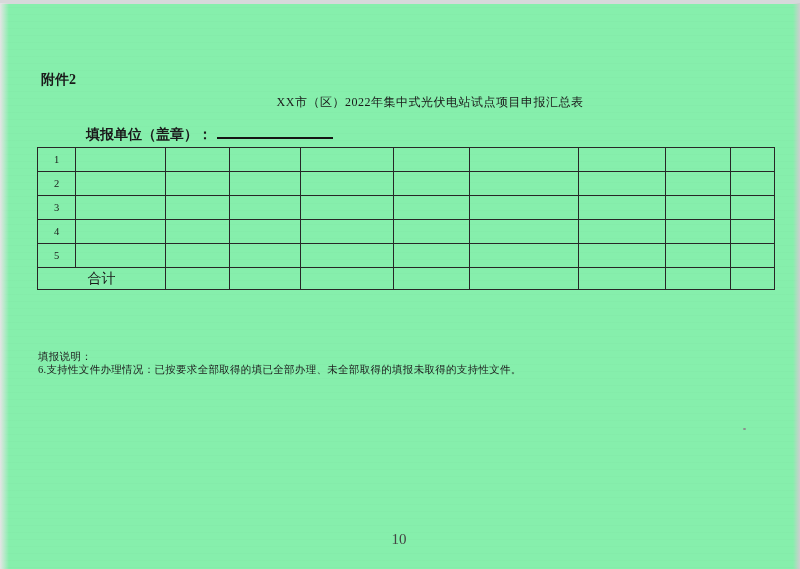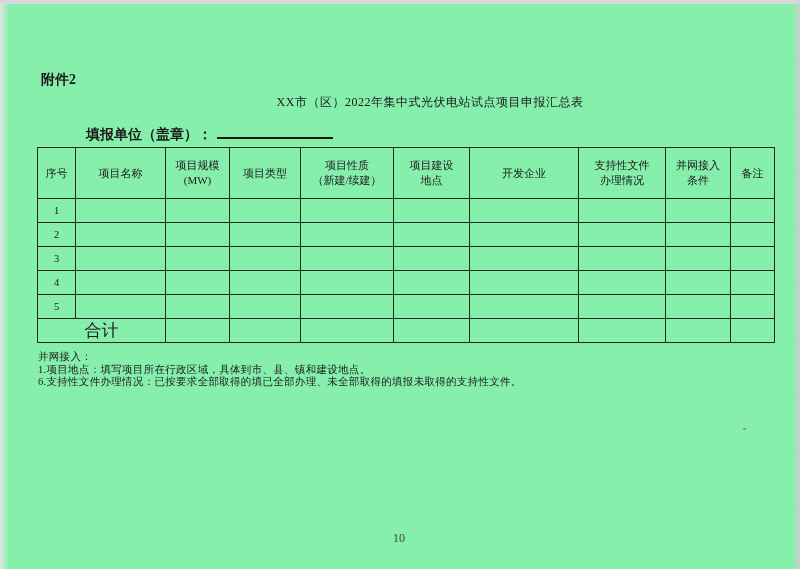--- a/index.html
+++ b/index.html
@@ -68,30 +68,30 @@
     overflow: hidden;
   }
   .tbl th {
     font-weight: normal;
     font-size: 11px;
     line-height: 1.35;
     white-space: pre-line;
   }
   tr.hdr   { height: 51px; }
   tr.data  { height: 24px; font-size: 10.5px; }
-  tr.total { height: 22px; font-size: 17px; font-family: Liberation Mono, monospace; }
+  tr.total { height: 22px; font-size: 14px; font-family: Liberation Mono, monospace; }
   .notes {
     position: absolute; left: 38px; top: 351px;
     font-size: 10.5px; line-height: 12.6px;
     color: #1c1c1c; letter-spacing: 0.3px;
     white-space: nowrap;
   }
   .pageno {
     position: absolute; left: 0; top: 531px; width: 798px;
-    text-align: center; font-size: 12px; color: #444444;
+    text-align: center; font-size: 15px; color: #444444;
   }
   .speck {
     position: absolute; left: 743px; top: 428px;
     width: 3px; height: 2px; background: #8a8a8a; border-radius: 50%;
   }
 </style>
 </head>
 <body>
 
 <div class="page">
@@ -113,37 +113,20 @@
         <col style="width:64px">
         <col style="width:71px">
         <col style="width:93px">
       <col style="width:76px">
         <col style="width:109px">
         <col style="width:87px">
         <col style="width:65px">
         <col style="width:44px">
     </colgroup>
     <tbody>
-      <tr class="hdr">
-        <th>序号</th>
-        <th>项目名称</th>
-        <th>项目规模
-(MW)</th>
-        <th>项目类型</th>
-        <th>项目性质
-（新建/续建）</th>
-        <th>项目建设
-地点</th>
-        <th>开发企业</th>
-        <th>支持性文件
-办理情况</th>
-        <th>并网接入
-条件</th>
-        <th>备注</th>
-      </tr>
 
       <tr class="data">
         <td>1</td>
         <td></td>
           <td></td>
         <td></td>
           <td></td>
         <td></td>
           <td></td>
         <td></td>
@@ -207,20 +190,19 @@
           <td></td>
         <td></td>
           <td></td>
         <td></td>
           <td></td>
       </tr>
     </tbody>
   </table>
 
   <div class="notes">
-    <div>并网接入：</div>
-    <div>1.项目地点：填写项目所在行政区域，具体到市、县、镇和建设地点。</div>
+    <div>填报说明：</div>
     <div>6.支持性文件办理情况：已按要求全部取得的填已全部办理、未全部取得的填报未取得的支持性文件。</div>
   </div>
 
   <div class="pageno">10</div>
   <div class="speck"></div>
 </div>
 
 </body></html>

